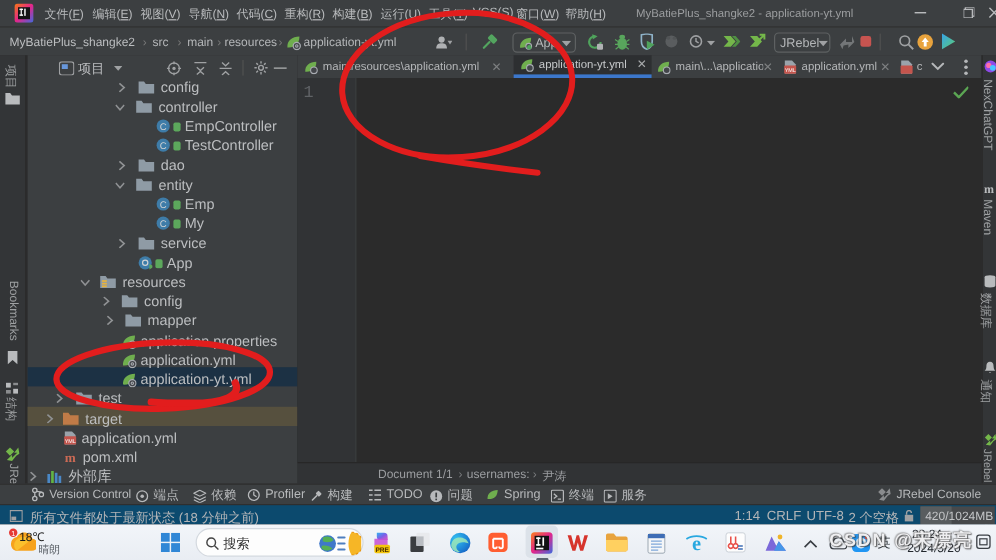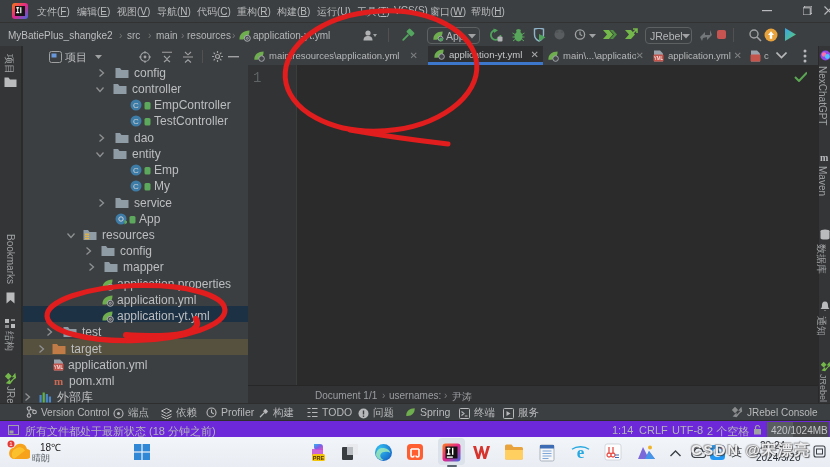--- a/index.html
+++ b/index.html
@@ -26,21 +26,21 @@
 .row{position:absolute;height:16px;display:flex;align-items:center;white-space:nowrap;font-size:12px;color:#bcbec0}
 .row .lb{margin-left:5px}
 
 #editor{position:absolute;left:248px;top:65px;width:570px;height:320px;background:#2b2b2b}
 #gutter{position:absolute;left:0;top:0;width:49px;height:320px;background:#313335;border-right:1px solid #3a3c3e}
 
 #crumb2{position:absolute;left:248px;top:385px;width:570px;height:18px;background:#313335;border-top:1px solid #272727;font-size:10px;color:#9b9da0}
 #toolwin{position:absolute;left:0;top:403px;width:830px;height:17px;background:#3c3f41;border-top:1px solid #2e2e2e}
 .tw{position:absolute;top:2px;display:flex;align-items:center;font-size:10.5px;color:#b7b9bb;white-space:nowrap}
 .tw svg{margin-right:4px}
-#statusbar{position:absolute;left:0;top:420px;width:830px;height:17px;background:#6d28d9;border-top:1px solid #2e2e2e}
+#statusbar{position:absolute;left:0;top:420px;width:830px;height:17px;background:#0c4a6e;border-top:1px solid #2e2e2e}
 .st{position:absolute;top:3px;font-size:11px;color:#b3b5b7;white-space:nowrap}
 
 #taskbar{position:absolute;left:0;top:437px;width:830px;height:30px;background:linear-gradient(#f2f5f9,#e9edf3)}
 .tbi{position:absolute;top:4px;width:22px;height:22px;display:flex;align-items:center;justify-content:center}
 
 #anno{position:absolute;left:0;top:0;pointer-events:none}
 #wm{position:absolute;left:691px;top:441px;font-size:15px;font-weight:bold;color:rgba(250,250,252,.93);letter-spacing:1.5px;white-space:nowrap;text-shadow:0 0 1px #555,1px 1px 1px rgba(60,60,60,.8),-1px -1px 1px rgba(120,120,120,.5)}
 </style></head>
 <body>
 <div id="app">
@@ -65,20 +65,21 @@
   <span class="menu" style="left:117px">视图(<u>V</u>)</span>
   <span class="menu" style="left:157px">导航(<u>N</u>)</span>
   <span class="menu" style="left:197px">代码(<u>C</u>)</span>
   <span class="menu" style="left:237px">重构(<u>R</u>)</span>
   <span class="menu" style="left:277px">构建(<u>B</u>)</span>
   <span class="menu" style="left:317px">运行(<u>U</u>)</span>
   <span class="menu" style="left:357px">工具(<u>T</u>)</span>
   <span class="menu" style="left:394px">VCS(<u>S</u>)</span>
   <span class="menu" style="left:430px">窗口(<u>W</u>)</span>
   <span class="menu" style="left:471px">帮助(<u>H</u>)</span>
+  <span class="menu" style="left:530px;color:#9c9ea0;font-size:9.5px;top:6px">MyBatiePlus_shangke2 - application-yt.yml</span>
   <svg class="abs" style="left:762px;top:10px" width="10" height="1.5">
         <rect width="10" height="1.2" fill="#b8babc"></rect>
       </svg>
   <svg class="abs" style="left:803px;top:6px" width="9" height="9">
         <rect x="1.5" y="0" width="7.5" height="7.5" fill="none" stroke="#b8babc" stroke-width="1.1"></rect>
         <rect x="0" y="1.8" width="7.3" height="7.2" fill="#3c3f41" stroke="#b8babc" stroke-width="1.1"></rect>
       </svg>
   <svg class="abs" style="left:824px;top:6px" width="9" height="9">
         <path d="M0.5,0.5 L8.5,8.5 M8.5,0.5 L0.5,8.5" stroke="#b8babc" stroke-width="1.2"></path>
       </svg>
@@ -622,28 +623,44 @@
     <span class="abs" style="left:4px;top:2.5px;font-size:10px;color:#c3c5c7">420/1024MB</span>
   </div>
 </div>
 <div id="taskbar">
   <svg class="abs" style="left:6px;top:3px" width="24" height="24" viewBox="0 0 24 24">
         <path d="M7,19 A6,6 0 0 1 8,7.5 A7,7 0 0 1 21,9 A5,5 0 0 1 20,19 Z" fill="#f6a21c"></path>
         <path d="M8,19 A6,6 0 0 1 9,9 A6.5,6.5 0 0 1 19,10.5" fill="#fbc02d"></path>
         <circle cx="5" cy="4" r="3.5" fill="#e53935"></circle>
         <text x="5" y="6.3" font-size="6" fill="#fff" text-anchor="middle" font-family="Liberation Sans">1</text>
       </svg>
-  <span class="abs" style="left:40px;top:3px;font-size:10px;color:#1a1a1a">18℃</span>
+  <span class="abs" style="left:16px;top:3px;font-size:10px;color:#1a1a1a">18℃</span>
   <span class="abs" style="left:32px;top:15px;font-size:9px;color:#5a6067">晴朗</span>
   <svg class="abs" style="left:134px;top:7px" width="16" height="16" viewBox="0 0 16 16">
         <rect x="0" y="0" width="7.4" height="7.4" fill="#3087d6"></rect>
         <rect x="8.6" y="0" width="7.4" height="7.4" fill="#3087d6"></rect>
         <rect x="0" y="8.6" width="7.4" height="7.4" fill="#3087d6"></rect>
         <rect x="8.6" y="8.6" width="7.4" height="7.4" fill="#3087d6"></rect>
       </svg>
+  <div class="abs" style="left:163px;top:3px;width:140px;height:24px;background:#fdfdfd;border:1px solid #d4d9df;border-radius:12px">
+    <svg class="abs" style="left:7px;top:6px" width="12" height="12" viewBox="0 0 12 12">
+          <circle cx="5" cy="5" r="3.6" fill="none" stroke="#444" stroke-width="1.2"></circle>
+          <path d="M7.8,7.8 L11,11" stroke="#444" stroke-width="1.2"></path>
+        </svg>
+    <span class="abs" style="left:22px;top:5px;font-size:11px;color:#333">搜索</span>
+    <svg class="abs" style="left:101px;top:2px" width="36" height="20" viewBox="0 0 36 20">
+          <circle cx="8" cy="10" r="7" fill="#3f78c9"></circle>
+          <path d="M4,5 C7,3.5 11,4 13,7 C11,9 7,9.5 4,8 Z M3,12 C6,11 10,12 12,14 C9,16.5 5,16 3,14 Z" fill="#55b054"></path>
+          <rect x="16" y="4" width="7" height="1.8" rx="0.9" fill="#4e7fc0"></rect>
+          <rect x="16" y="9" width="7" height="1.8" rx="0.9" fill="#4e7fc0"></rect>
+          <rect x="16" y="14" width="7" height="1.8" rx="0.9" fill="#4e7fc0"></rect>
+          <path d="M28,0.5 A9.5,9.5 0 0 1 28,19.5 C24.5,15 24.5,5 28,0.5 Z" fill="#f6b626"></path>
+          <path d="M28,0.5 A9.5,9.5 0 0 1 28,19.5" fill="none" stroke="#e8940f" stroke-width="1" stroke-dasharray="2 2"></path>
+        </svg>
+  </div>
   <div class="tbi" style="left:307px">
         <svg width="19" height="19" viewBox="0 0 19 19">
           <defs>
             <linearGradient id="cp1" x1="0" y1="0" x2="1" y2="1">
               <stop offset="0" stop-color="#31b3f0"></stop>
               <stop offset=".5" stop-color="#7a5fe8"></stop>
               <stop offset="1" stop-color="#e557c0"></stop>
             </linearGradient>
           </defs>
           <path d="M5,1 h6 a3,3 0 0 1 3,3 v3 h-6 a3,3 0 0 1 -3,-3 z" fill="url(#cp1)"></path>

